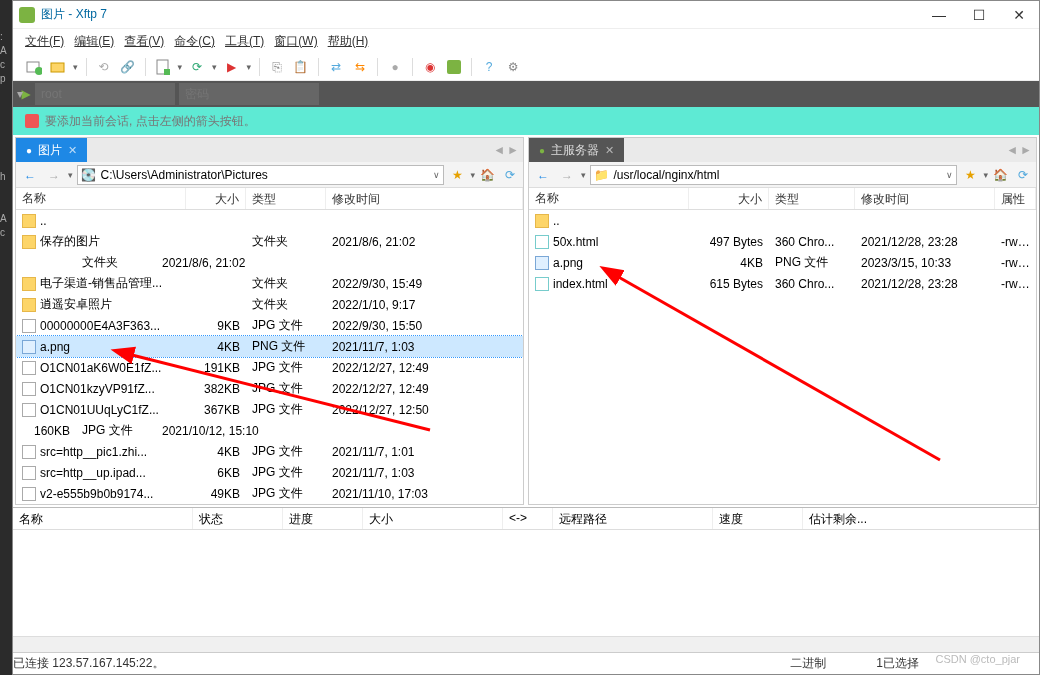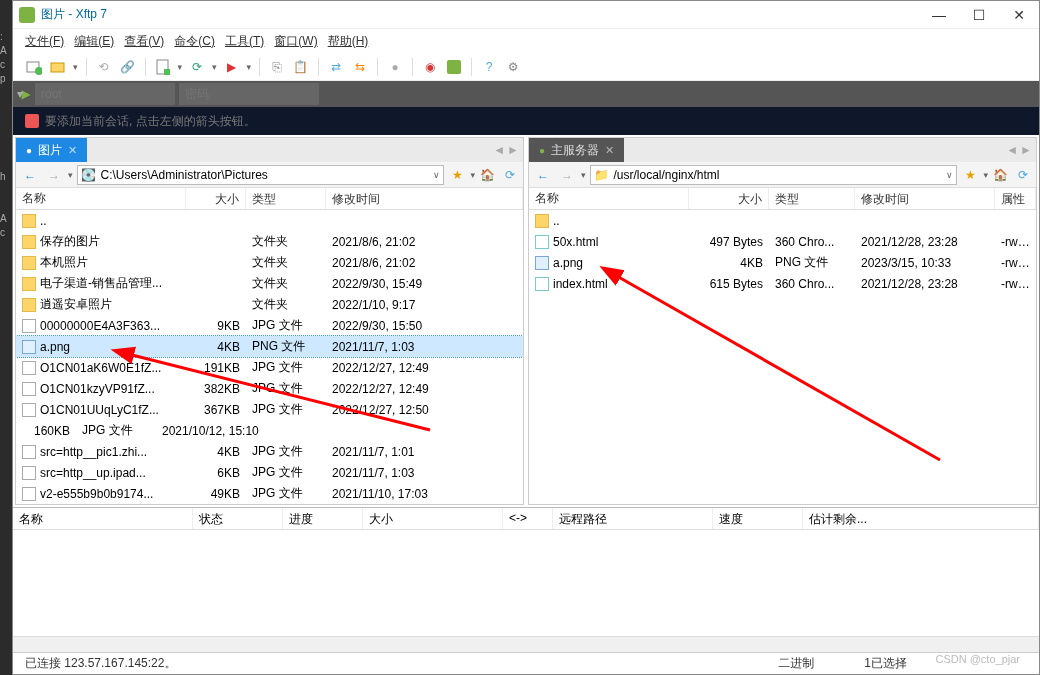--- a/index.html
+++ b/index.html
@@ -12,21 +12,21 @@
 .win-btns { display: flex; }
 .win-btn { width: 40px; height: 28px; display: flex; align-items: center; justify-content: center; color: #333; font-size: 14px; cursor: pointer; }
 .menubar { height: 24px; display: flex; align-items: center; padding-left: 12px; gap: 10px; color: #333; }
 .menubar span { cursor: pointer; text-decoration: underline; }
 .toolbar { height: 28px; display: flex; align-items: center; padding-left: 12px; gap: 6px; border-bottom: 1px solid #eee; }
 .tb-icon { width: 18px; height: 18px; display: flex; align-items: center; justify-content: center; cursor: pointer; }
 .tb-sep { width: 1px; height: 18px; background: #ddd; margin: 0 2px; }
 .addrbar { height: 26px; display: flex; align-items: center; background: #555; padding: 2px 4px; gap: 4px; }
 .addr-input { flex: 1; height: 22px; background: #666; color: #ddd; border: none; padding: 0 20px 0 6px; }
 .addr-seg { width: 140px; height: 22px; background: #666; color: #999; border: none; padding: 0 6px; }
-.hint-bar { height: 28px; display: flex; align-items: center; padding-left: 12px; background: #0f172a; color: #777; gap: 6px; }
+.hint-bar { height: 28px; display: flex; align-items: center; padding-left: 12px; background: #5eead4; color: #777; gap: 6px; }
 .flag-icon { width: 14px; height: 14px; background: #e55; border-radius: 2px; }
 .panes { flex: 1; display: flex; min-height: 0; }
 .pane { flex: 1; display: flex; flex-direction: column; border: 1px solid #ccc; margin: 2px; min-width: 0; }
 .pane-tabs { height: 24px; background: #eaeaea; display: flex; align-items: center; position: relative; }
 .pane-arrows { position: absolute; right: 4px; display: flex; gap: 2px; color: #aaa; }
 .tab { height: 24px; display: flex; align-items: center; padding: 0 10px; gap: 6px; cursor: pointer; }
 .tab.active { background: #1e88e5; color: #fff; }
 .tab.active2 { background: #555; color: #ddd; }
 .tab-close { font-size: 11px; opacity: .7; }
 .pane-nav { height: 26px; display: flex; align-items: center; padding: 0 4px; gap: 4px; background: #f4f4f4; border-bottom: 1px solid #ddd; }
@@ -55,21 +55,21 @@
 .png-i { background: #e0f0ff; border: 1px solid #7aa7d6; }
 .html-i { background: #fff; border: 1px solid #7cc; position: relative; }
 .bottom { height: 145px; border-top: 1px solid #bbb; display: flex; flex-direction: column; }
 .b-tabs { height: 22px; background: #444; color: #ddd; display: flex; align-items: center; }
 .b-tab { padding: 0 10px; height: 22px; display: flex; align-items: center; cursor: pointer; }
 .b-tab.active { background: #666; }
 .b-header { height: 22px; display: flex; border-bottom: 1px solid #ddd; }
 .b-header > div { padding: 3px 6px; border-right: 1px solid #eee; }
 .b-body { flex: 1; background: #fff; position: relative; }
 .scrollbar-h { position: absolute; bottom: 0; left: 0; right: 0; height: 16px; background: #f0f0f0; border-top: 1px solid #ddd; }
-.status { height: 22px; border-top: 1px solid #ccc; display: flex; align-items: center; padding: 0 12px; gap: 28px; color: #333; text-align: right; }
+.status { height: 22px; border-top: 1px solid #ccc; display: flex; align-items: center; padding: 0 0; gap: 28px; color: #333; text-align: right; }
 .status-r { margin-left: auto; display: flex; gap: 50px; margin-right: 120px;}
 .arrow-overlay { position: absolute; pointer-events: none; z-index: 50; }
 .watermark { position: absolute; right: 20px; bottom: 10px; color: #bbb; font-size: 11px; z-index:60; }
 .dropdown-caret { color: #666; font-size: 9px; }
 </style>
 </head>
 <body>
 
 <div class="left-strip">:<br>A<br>c<br>p<br><br><br><br><br><br><br>h<br><br><br>A<br>c</div>
 
@@ -201,24 +201,20 @@
             <div class="row">
               <div class="col-name-l">
                 <span class="f-icon folder-i"></span>
                 <span>保存的图片</span>
               </div>
               <div class="col-size-l"></div>
               <div class="col-type-l">文件夹</div>
               <div class="col-mod-l">2021/8/6, 21:02</div>
             </div>
             <div class="row">
-              <div class="col-name-l">
-                <span class="f-icon folder-i"></span>
-                <span>本机照片</span>
-              </div>
               <div class="col-size-l"></div>
               <div class="col-type-l">文件夹</div>
               <div class="col-mod-l">2021/8/6, 21:02</div>
             </div>
             <div class="row">
               <div class="col-name-l">
                 <span class="f-icon folder-i"></span>
                 <span>电子渠道-销售品管理...</span>
               </div>
               <div class="col-size-l"></div>

